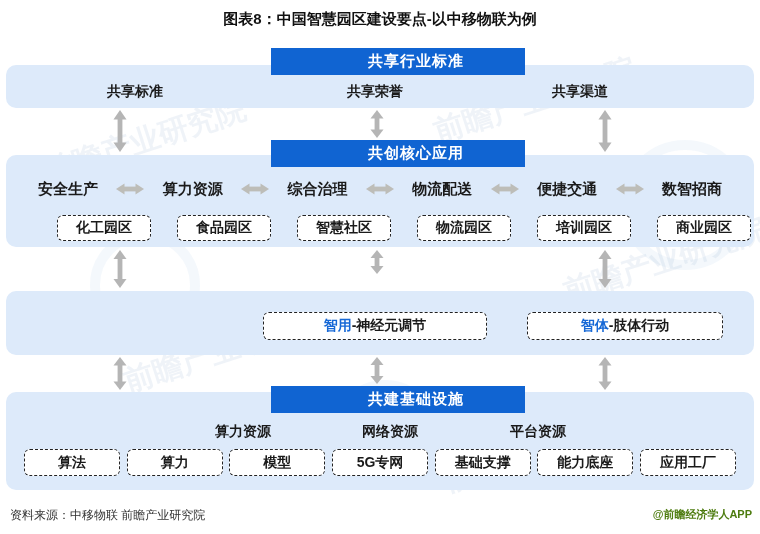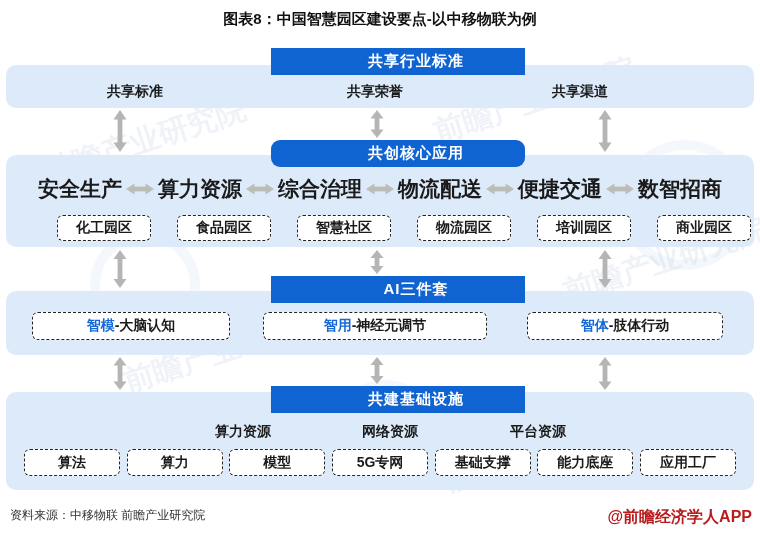--- a/index.html
+++ b/index.html
@@ -10,41 +10,41 @@
   .title{position:absolute;top:10px;left:0;width:100%;text-align:center;
     font-size:15px;font-weight:bold;color:#111;}
   .band{position:absolute;left:6px;width:748px;background:#ddeafa;border-radius:10px;}
   .band1{top:65px;height:43px;}
   .band2{top:155px;height:92px;}
   .band3{top:291px;height:64px;}
   .band4{top:392px;height:98px;}
   .banner{position:absolute;left:271px;width:218px;height:27px;background:#1064d2;
     color:#fff;font-size:15px;font-weight:bold;display:flex;align-items:center;
     justify-content:center;letter-spacing:1px;z-index:3;padding-left:36px;}
-  .banner1{top:48px;} .banner2{top:140px;border-radius:9px;} .banner3{top:276px;} .banner4{top:386px;}
+  .banner1{top:48px;} .banner2{top:140px;} .banner3{top:276px;} .banner4{top:386px;}
   .t1label{position:absolute;top:83px;font-size:14px;font-weight:bold;transform:translateX(-50%);z-index:2;}
   .apps-row{position:absolute;left:6px;top:176px;width:748px;height:26px;z-index:2;
     display:flex;align-items:center;justify-content:space-between;padding:0 32px;box-sizing:border-box;}
-  .app-label{font-size:21px;font-weight:bold;white-space:nowrap;}
+  .app-label{font-size:15px;font-weight:bold;white-space:nowrap;}
   .dashed-row{position:absolute;left:6px;width:748px;z-index:2;display:flex;
     justify-content:space-between;box-sizing:border-box;}
   .parks-row{top:215px;height:25px;padding:0 27px;margin-left:24px;}
   .dashed-box{background:#fff;border:1.6px dashed #222;border-radius:6px;
     display:flex;align-items:center;justify-content:center;
     font-size:14px;font-weight:bold;white-space:nowrap;}
   .park{width:92px;height:24px;}
   .ai-box{position:absolute;top:312px;height:26px;z-index:2;}
   .ai1{left:32px;width:196px;} .ai2{left:263px;width:222px;} .ai3{left:527px;width:194px;}
   .blue-txt{color:#1668d6;}
   .t4header{position:absolute;top:423px;font-size:14px;font-weight:bold;transform:translateX(-50%);z-index:2;}
   .infra-row{top:449px;height:26px;padding:0 18px;}
   .infra{width:94px;height:25px;}
   .arrow{position:absolute;z-index:1;}
   .footer-left{position:absolute;left:10px;top:507px;font-size:12px;color:#333;}
-  .footer-right{position:absolute;right:8px;top:507px;font-size:16px;font-weight:bold;color:#b91c1c;}
+  .footer-right{position:absolute;right:8px;top:507px;font-size:11px;font-weight:bold;color:#4d7c0f;}
   .watermark{position:absolute;font-size:30px;font-weight:bold;color:rgba(110,145,195,0.11);
     transform:rotate(-18deg);white-space:nowrap;pointer-events:none;z-index:0;}
   .wm-circle{position:absolute;border:10px solid rgba(150,185,225,0.10);border-radius:50%;
     pointer-events:none;z-index:0;}
 </style>
 </head>
 <body>
 
 <div id="stage">
 
@@ -59,21 +59,20 @@
 
   <div class="title">图表8：中国智慧园区建设要点-以中移物联为例</div>
 
   <div class="band band1"></div>
   <div class="band band2"></div>
   <div class="band band3"></div>
   <div class="band band4"></div>
 
   <div class="banner banner1">共享行业标准</div>
   <div class="banner banner2">共创核心应用</div>
-  <div class="banner banner3">AI三件套</div>
   <div class="banner banner4">共建基础设施</div>
 
   <div class="t1label" style="left:135px;">共享标准</div>
   <div class="t1label" style="left:375px;">共享荣誉</div>
   <div class="t1label" style="left:580px;">共享渠道</div>
 
   <svg class="arrow" style="left:113px;top:110px;" width="14" height="42" viewBox="0 0 14 42">
       <polygon points="7,0 13.5,9.5 0.5,9.5" fill="#b5b5b5"></polygon>
       <rect x="4.6" y="9" width="4.8" height="24" fill="#b5b5b5"></rect>
       <polygon points="7,42 13.5,32.5 0.5,32.5" fill="#b5b5b5"></polygon>
@@ -141,23 +140,20 @@
       <polygon points="7,0 13.5,8 0.5,8" fill="#b5b5b5"></polygon>
       <rect x="4.6" y="7.5" width="4.8" height="9" fill="#b5b5b5"></rect>
       <polygon points="7,24 13.5,16 0.5,16" fill="#b5b5b5"></polygon>
     </svg>
   <svg class="arrow" style="left:598px;top:250px;" width="14" height="38" viewBox="0 0 14 38">
       <polygon points="7,0 13.5,9 0.5,9" fill="#b5b5b5"></polygon>
       <rect x="4.6" y="8.5" width="4.8" height="21" fill="#b5b5b5"></rect>
       <polygon points="7,38 13.5,29 0.5,29" fill="#b5b5b5"></polygon>
     </svg>
 
-  <div class="dashed-box ai-box ai1">
-      <span><span class="blue-txt">智模</span><span>-大脑认知</span></span>
-    </div>
   <div class="dashed-box ai-box ai2">
       <span><span class="blue-txt">智用</span><span>-神经元调节</span></span>
     </div>
   <div class="dashed-box ai-box ai3">
       <span><span class="blue-txt">智体</span><span>-肢体行动</span></span>
     </div>
 
   <svg class="arrow" style="left:113px;top:357px;" width="14" height="33" viewBox="0 0 14 33">
       <polygon points="7,0 13.5,8.5 0.5,8.5" fill="#b5b5b5"></polygon>
       <rect x="4.6" y="8" width="4.8" height="17" fill="#b5b5b5"></rect>

